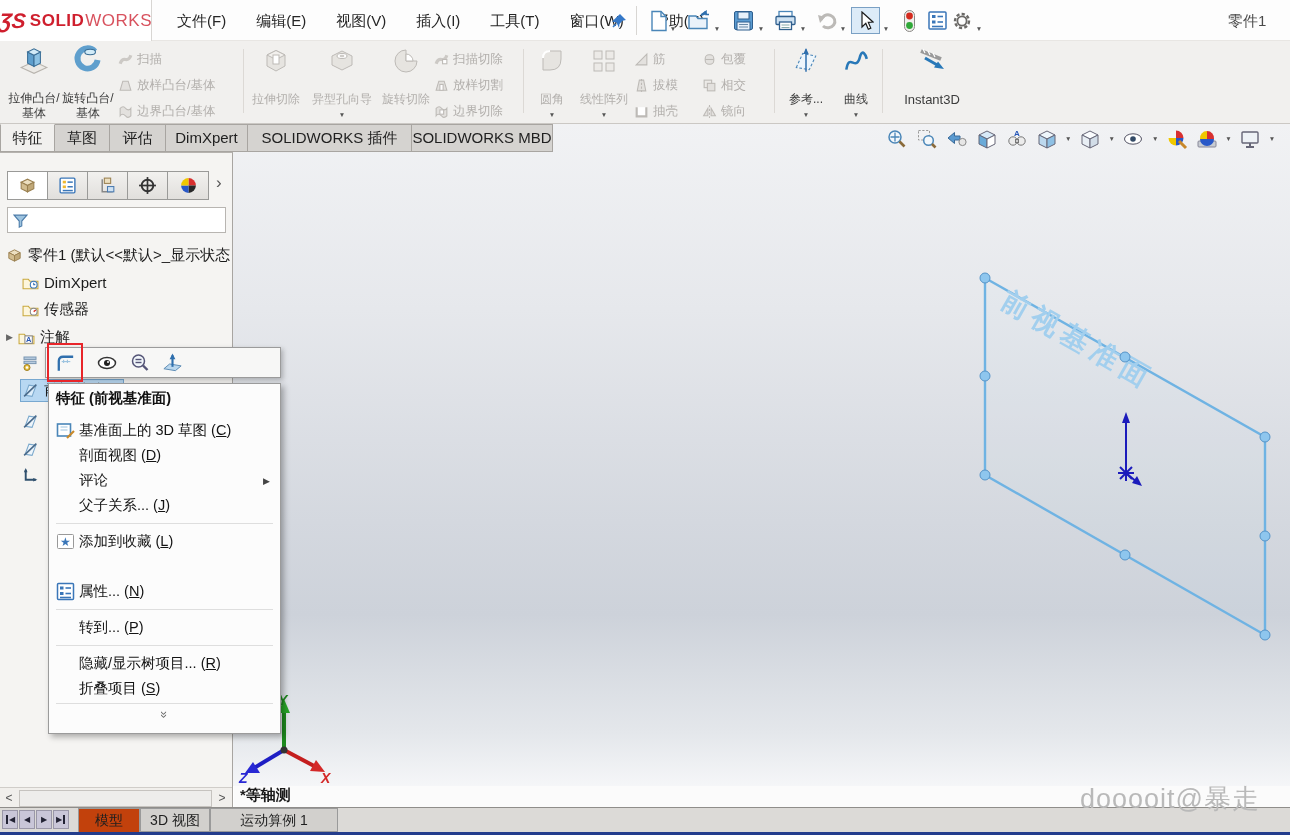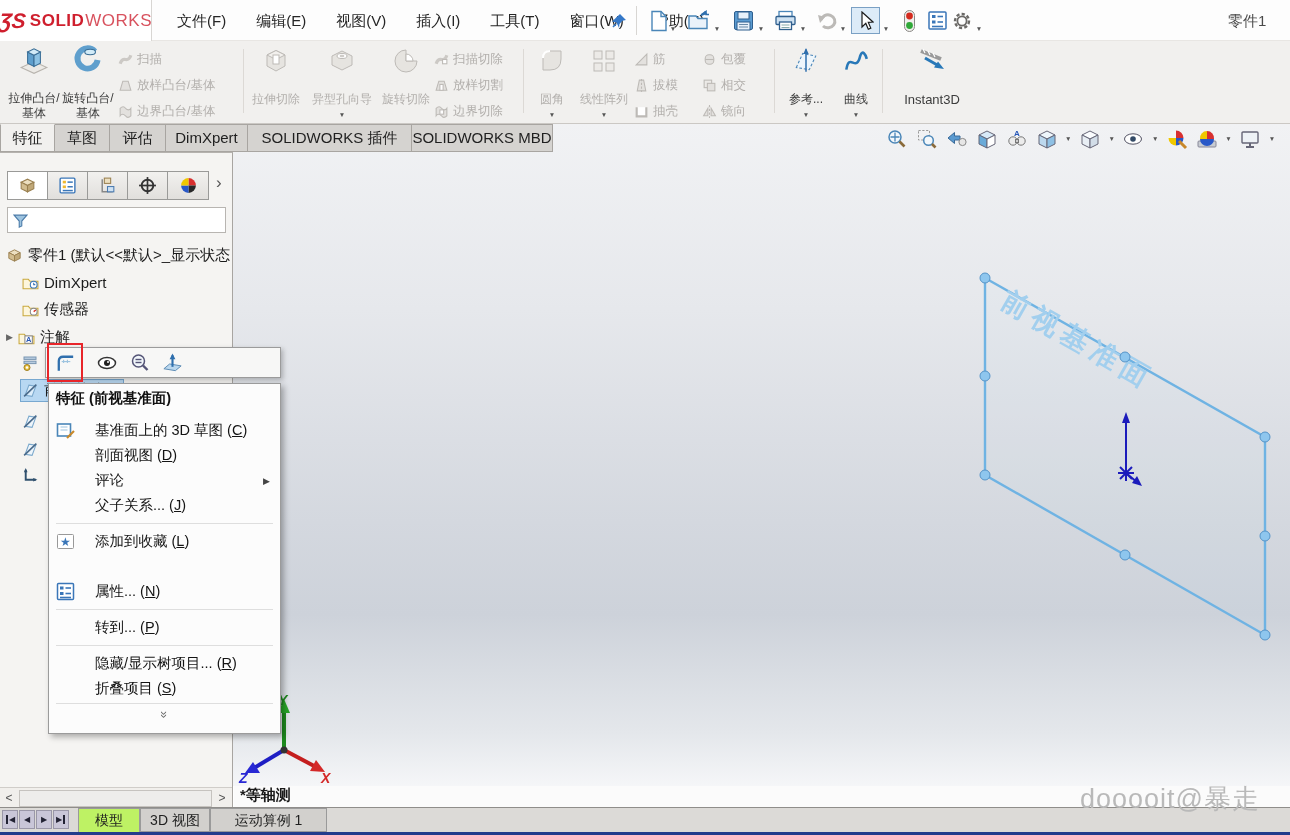--- a/index.html
+++ b/index.html
@@ -52,37 +52,37 @@
 .exp{font-size:9px;color:#666}
 .pscroll{position:absolute;left:0;top:634px;width:232px;height:21px;background:#f1efec;border-top:1px solid #d0cdc9}
 .sarr{position:absolute;top:2px;width:16px;height:17px;text-align:center;font-size:12px;color:#555;line-height:17px}
 .strack{position:absolute;left:19px;top:2px;width:193px;height:17px;background:#eeedeb;border:1px solid #c6c3bf}
 
 .ctxbar{position:absolute;left:45px;top:347px;width:236px;height:31px;background:#f7f7f6;border:1px solid #9b9b9b;box-shadow:2px 2px 5px rgba(0,0,0,.25);display:flex;align-items:center;gap:10px;padding-left:8px}
 .redbox{position:absolute;left:47px;top:343px;width:36px;height:39px;border:2px solid #e8252a;z-index:60}
 .ctxmenu{position:absolute;left:48px;top:383px;width:233px;height:351px;background:#fcfcfc;border:1px solid #9b9b9b;box-shadow:3px 3px 6px rgba(0,0,0,.3);z-index:55}
 .mhead{position:absolute;left:7px;top:5px;font-size:14.5px;font-weight:bold;color:#111}
 .mitem{position:absolute;left:0;width:231px;height:25px;display:flex;align-items:center;font-size:14.5px;color:#141414}
-.mitem .txt{margin-left:46px}
+.mitem .txt{margin-left:30px}
 .mitem .mic{position:absolute;left:6px;top:2px}
 .mn{text-decoration:underline}
 .msep{position:absolute;left:7px;width:217px;height:1px;background:#dedede}
 .msub{position:absolute;right:10px;font-size:9px;color:#444}
 .mexpand{position:absolute;left:0;width:231px;top:323px;height:22px;text-align:center;color:#666;font-size:13px}
 .mexpand span{display:inline-block;transform:rotate(90deg)}
 
 .bstrip{position:absolute;left:234px;top:786px;width:1056px;height:21px;background:#fbfbfb}
 .viewlabel{position:absolute;left:240px;top:786px;font-size:15px;font-weight:bold;color:#1a1a1a;z-index:7}
 .watermark{position:absolute;left:1080px;top:781px;font-size:27px;color:#b9b9b9;z-index:8;letter-spacing:1px}
 .bline{position:absolute;left:0;top:807px;width:1290px;height:1px;background:#8f8d8a}
 .bbar{position:absolute;left:0;top:808px;width:1290px;height:24px;background:#dcdad7}
 .navbtn{position:absolute;top:2px;width:16px;height:19px;background:#c9c6d8;border:1px solid #9a97a8;display:flex;align-items:center;justify-content:center;font-size:8px;color:#223}
 .navbtn .bar{width:2px;height:9px;background:#223;margin:0 1px}
 .btab{position:absolute;top:0;height:24px;line-height:22px;text-align:center;font-size:14px;color:#1f1f1f;background:#d2d0cd;border:1px solid #9a9a9a}
-.btab.active{background:#bef264;border-bottom:none}
+.btab.active{background:#c2410c;border-bottom:none}
 .navy{position:absolute;left:0;top:832px;width:1290px;height:3px;background:#233c8c}
 svg{display:block}
 </style>
 </head>
 <body>
 
 <div class="stage">
 
   <div class="titlebar">
     <div class="logo">
@@ -749,17 +749,17 @@
       </span>
     <span class="navbtn" style="left:36px">
         <span>▶</span>
       </span>
     <span class="navbtn" style="left:53px">
         <span>▶</span>
         <i class="bar"></i>
       </span>
     <span class="btab active" style="left:78px;width:62px">模型</span>
     <span class="btab" style="left:140px;width:70px">3D 视图</span>
-    <span class="btab" style="left:210px;width:117px">运动算例 1</span>
+    <span class="btab" style="left:210px;width:128px">运动算例 1</span>
   </div>
   <div class="navy"></div>
 
 </div>
 
 </body></html>

